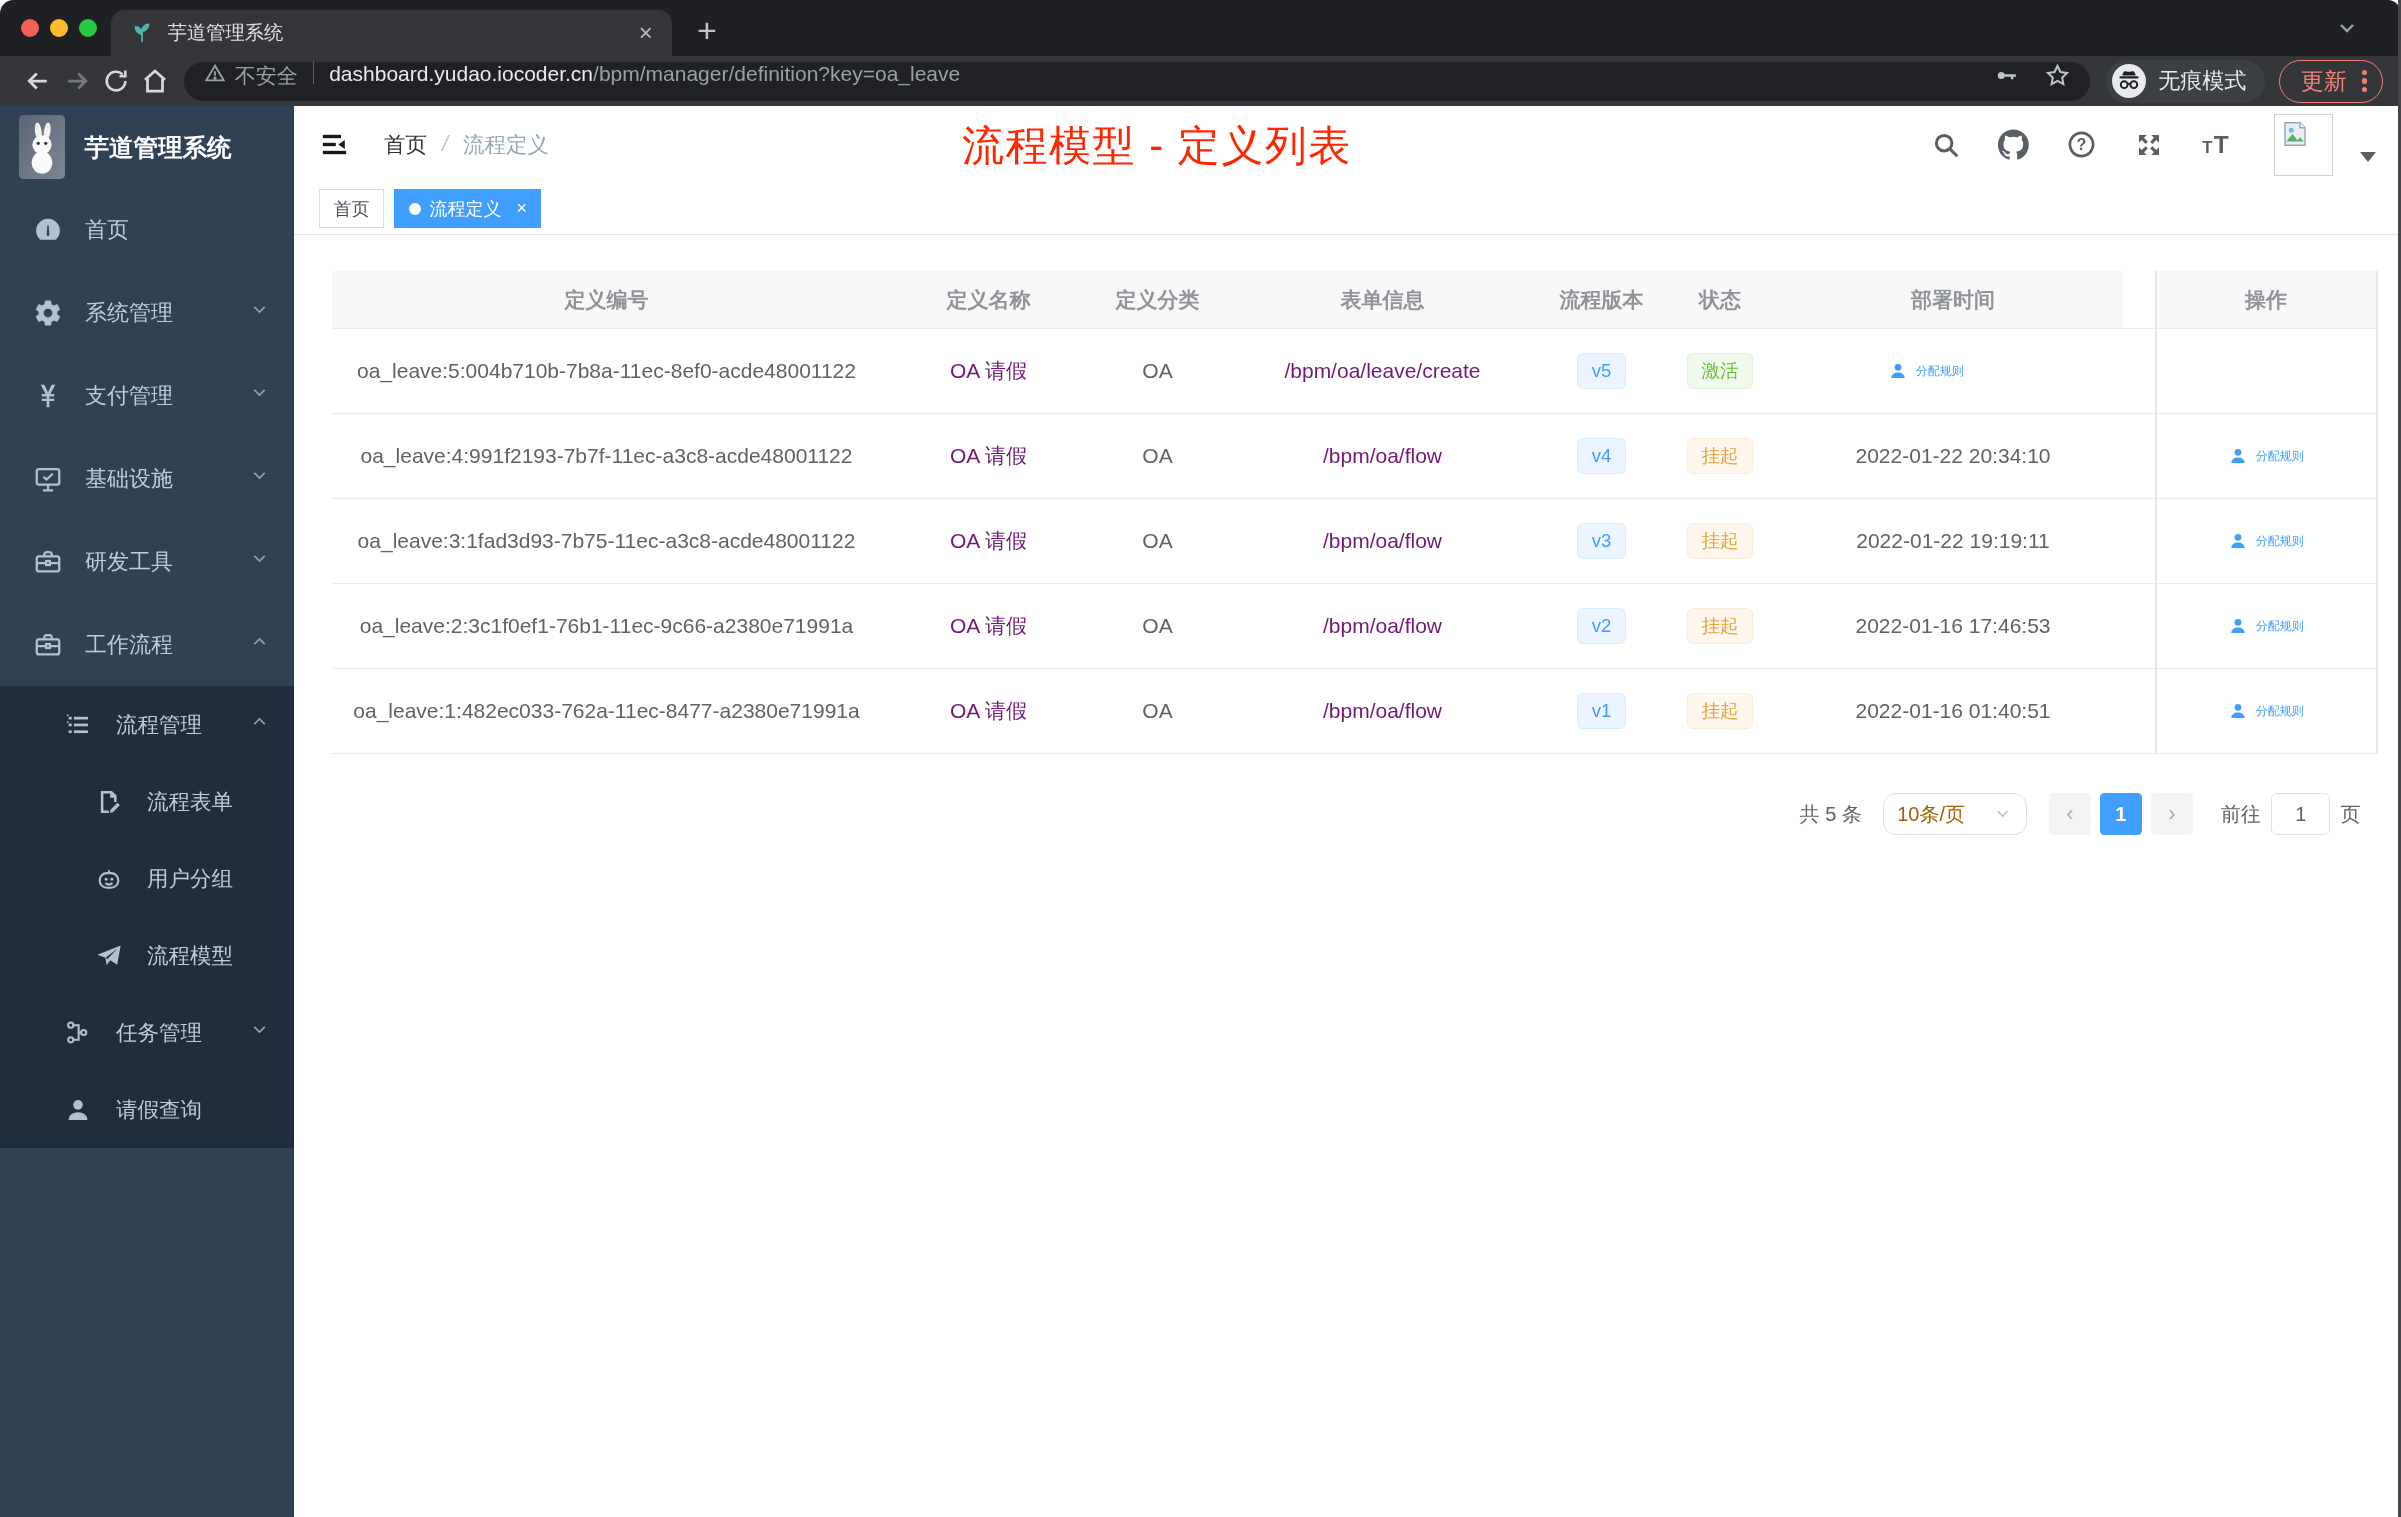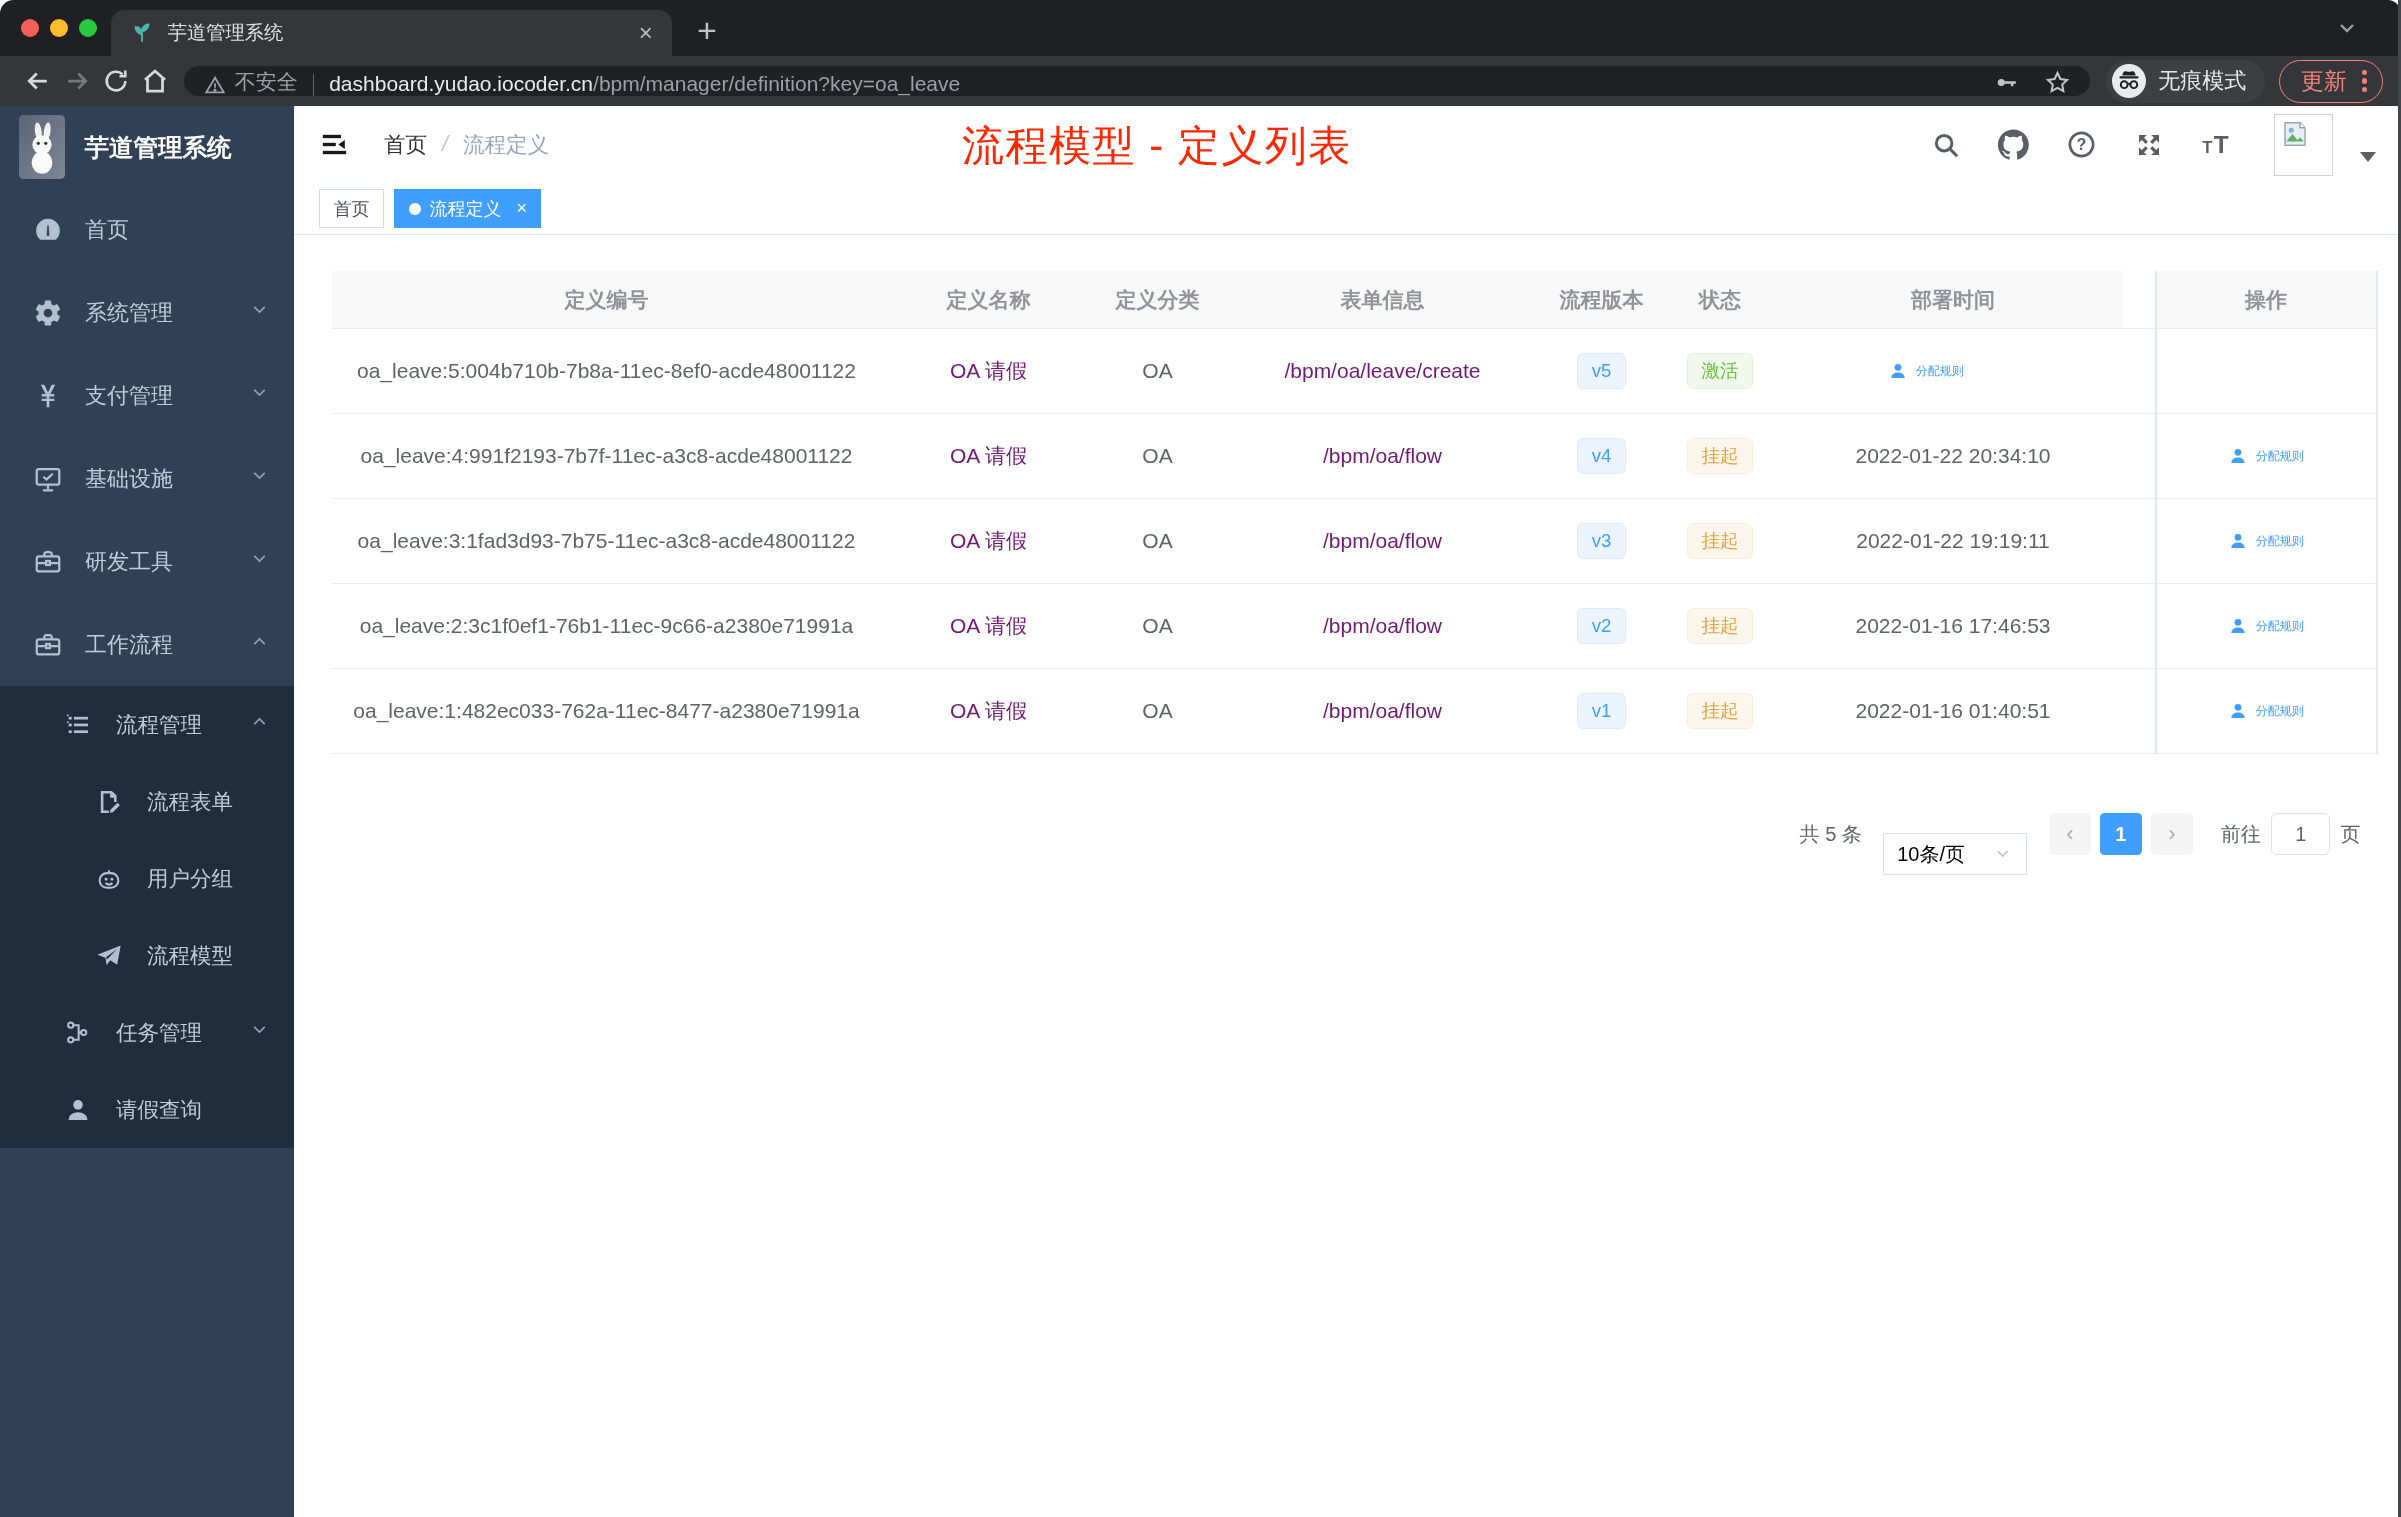--- a/index.html
+++ b/index.html
@@ -17,21 +17,21 @@
   .light { width:18px; height:18px; border-radius:50%; }
   .light.red { background:#f65f57; } .light.yellow { background:#fdbc2e; } .light.green { background:#2ac840; }
   .tab { position:absolute; left:111px; top:9.7px; width:561px; height:46px; background:#35363a; border-radius:13.4px 13.4px 0 0; display:flex; align-items:center; padding:0 19.3px; }
   .tab-title { color:#dfe1e5; font-size:19.3px; margin-left:13.4px; }
   .tab-close { margin-left:auto; color:#b9bbbe; font-size:24px; line-height:1; }
   .newtab { position:absolute; left:697px; top:13.4px; color:#c0c3c6; font-size:34px; font-weight:300; line-height:1; }
   .tabstrip-caret { position:absolute; right:42px; top:16.3px; color:#9aa0a6; }
   .toolbar { height:50px; background:#35363a; display:flex; align-items:center; padding:0 18px; }
   .navbtn { width:39px; display:flex; justify-content:center; color:#d6d8da; }
   .navbtn.disabled { color:#75797e; }
-  .urlbar { flex:1; height:30px; background:#202124; border-radius:19.3px; display:flex; align-items:flex-end; padding:0 19.3px; margin-left:10.4px; font-size:21px; }
+  .urlbar { flex:1; height:39px; background:#202124; border-radius:19.3px; display:flex; align-items:flex-start; padding:0 19.3px; margin-left:10.4px; font-size:21px; }
   .sec-label { color:#9aa0a6; margin-left:9px; }
   .url-divider { width:1.5px; height:22px; background:#5f6368; margin:0 15px; }
   .url-host { color:#e8eaed; }
   .url-path { color:#9aa0a6; }
   .url-right { margin-left:auto; display:flex; align-items:center; gap:25px; color:#c0c3c6; }
   .incog-chip { margin-left:16.3px; height:43px; background:#3c4043; border-radius:21.5px; display:flex; align-items:center; padding:0 19.3px 0 6px; gap:12px; }
   .incog-label { color:#e8eaed; font-size:22px; }
   .update-pill { margin-left:13.4px; height:43px; border:1.5px solid #ee8277; border-radius:21.5px; display:flex; align-items:center; padding:0 15px 0 21px; gap:15px; }
   .update-label { color:#ee8277; font-size:23px; }
   .kebab { display:flex; flex-direction:column; gap:3.7px; }
@@ -93,21 +93,21 @@
   a.link { color:#701a75; text-decoration:none; cursor:pointer; }
   .badge { display:inline-flex; align-items:center; justify-content:center; height:36px; padding:0 13.4px; border-radius:6px; font-size:18.6px; border:1.5px solid; }
   .badge.ver { color:#409eff; background:#ecf5ff; border-color:#d9ecff; }
   .badge.success { color:#67c23a; background:#f0f9eb; border-color:#e1f3d8; }
   .badge.warning { color:#e6a23c; background:#fdf6ec; border-color:#faecd8; }
   .action-link { display:inline-flex; align-items:center; gap:7.4px; color:#409eff; font-size:12px; cursor:pointer; }
 
   
   .pagination { display:flex; align-items:center; justify-content:flex-end; margin-top:39px; margin-right:7.4px; font-size:20px; color:#606266; }
   .pg-total { margin-right:21px; }
-  .pg-select { width:144px; height:42px; border:1.5px solid #dcdfe6; border-radius:0; display:flex; align-items:center; padding:0 13.4px; color:#000000; margin-right:22px;margin-top:40px; }
+  .pg-select { width:144px; height:42px; border:1.5px solid #dcdfe6; border-radius:13px; display:flex; align-items:center; padding:0 13.4px; color:#a16207; margin-right:22px; }
   .pg-select .sel-caret { margin-left:auto; color:#c0c4cc; }
   .pg-btn { width:42px; height:42px; border-radius:4.5px; background:#f4f4f5; color:#a8abb2; display:flex; align-items:center; justify-content:center; font-size:22px; }
   .pg-page { width:42px; height:42px; border-radius:4.5px; background:#409eff; color:#fff; display:flex; align-items:center; justify-content:center; font-weight:bold; margin:0 9px; }
   .pg-goto { margin-left:28px; }
   .pg-input { width:59px; height:42px; border:1.5px solid #dcdfe6; border-radius:6px; text-align:center; font-size:20px; color:#606266; margin:0 10.4px; font-family:inherit; }
 </style>
 </head>
 <body>
 
 <div class="browser">

